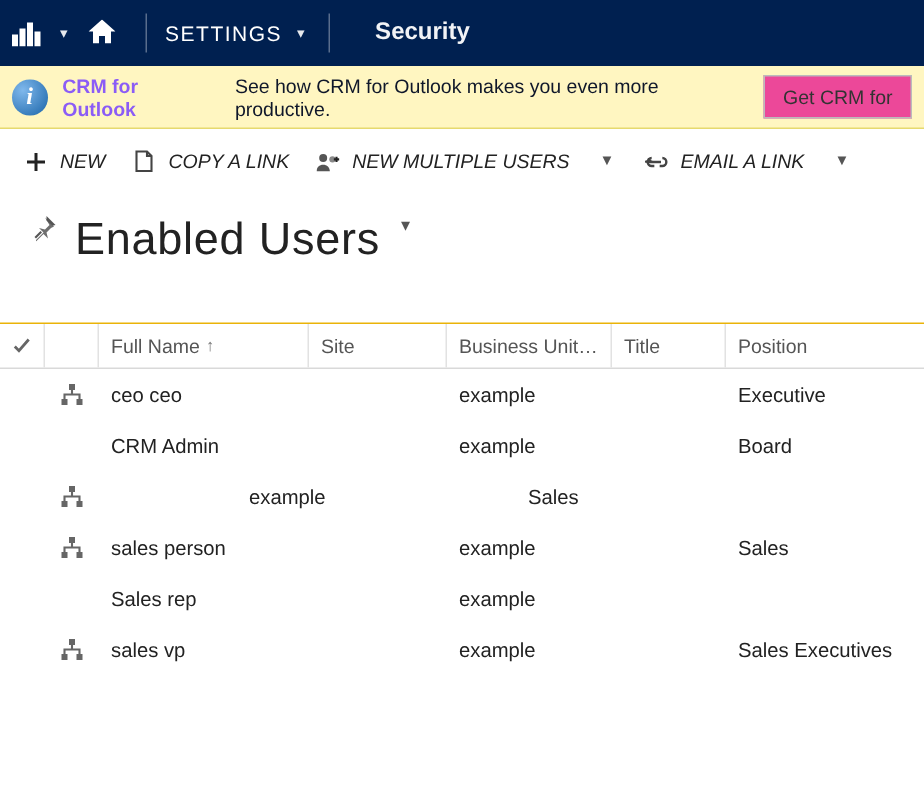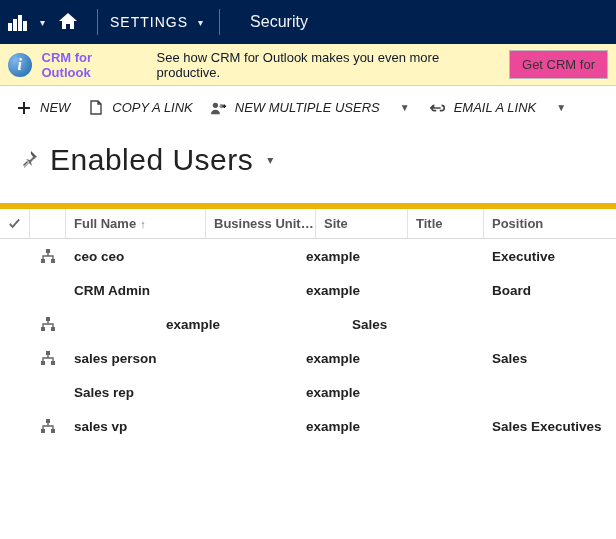--- a/index.html
+++ b/index.html
@@ -25,21 +25,21 @@
     .topnav .caret { font-size: 10px; opacity: .9; padding: 0 4px; }
     .topnav .home-icon { padding: 0 8px 0 4px; }
     .topnav .divider {
       width: 1px; height: 26px; background: rgba(255,255,255,.35);
       margin: 0 6px;
     }
     .topnav .settings-label {
       font-size: 14px; letter-spacing: 1px; font-weight: 400;
     }
     .topnav .breadcrumb {
-      font-size: 16px; font-weight: 400; opacity: .95;
+      font-size: 16px; font-weight: 700; opacity: .95;
       margin-left: 18px;
     }
     
     .banner {
       background: #FFF6C1;
       border-bottom: 1px solid #E6D96F;
       height: 42px;
       display: flex;
       align-items: center;
       padding: 0 8px;
@@ -76,34 +76,33 @@
     }
     .cmdbar .cmd {
       display: inline-flex; align-items: center; gap: 8px;
       font-size: 13px; color:#222;
       cursor: pointer;
     }
     .cmdbar .cmd .ic { width: 16px; display:inline-flex; align-items:center; justify-content:center; }
     .cmdbar .dd { font-size: 10px; color:#555; padding: 0 2px;}
     
     .viewtitle {
-      display:flex; align-items:center; gap: 12px;
+      display:flex; gap: 12px;
       padding: 18px 16px 10px 20px;
     }
     .viewtitle .pin { color:#555; }
     .viewtitle h1 {
       font-size: 30px; font-weight: 400; color:#222;
       letter-spacing: .5px;
     }
     .viewtitle .vcaret { font-size: 12px; color:#555; margin-left: 2px;}
     
     .grid {
-      margin-top: 16px;
-      border-top: 6px solid #eab308;
-      font-weight: bold;
+      margin-top: 28px;
+      border-top: 1px solid #eab308;
     }
     .grid-head {
       display:flex;
       align-items:center;
       border-bottom: 1px solid #d9d9d9;
       height: 30px;
       color:#555;
       font-size: 13px;
     }
     .col { border-right: 1px solid #e2e2e2; height:100%; display:flex; align-items:center; padding:0 8px; }
@@ -219,25 +218,25 @@
     <div class="col c-sel check-head">
       <svg width="14" height="14" viewBox="0 0 14 14">
           <path fill="none" stroke="#666" stroke-width="2" d="M2 7l3 3 7-8"></path>
         </svg>
     </div>
     <div class="col c-ic"></div>
     <div class="col c-name">
       <span>Full Name</span>
       <span class="sort-arrow">↑</span>
     </div>
+    <div class="col c-site">
+      <span>Site</span>
+    </div>
     <div class="col c-bu">
       <span>Business Unit…</span>
-    </div>
-    <div class="col c-site">
-      <span>Site</span>
     </div>
     <div class="col c-title">
       <span>Title</span>
     </div>
     <div class="col c-pos">
       <span>Position</span>
     </div>
   </div>
   <div class="grid-body" id="grid-body">
       <div class="row">

